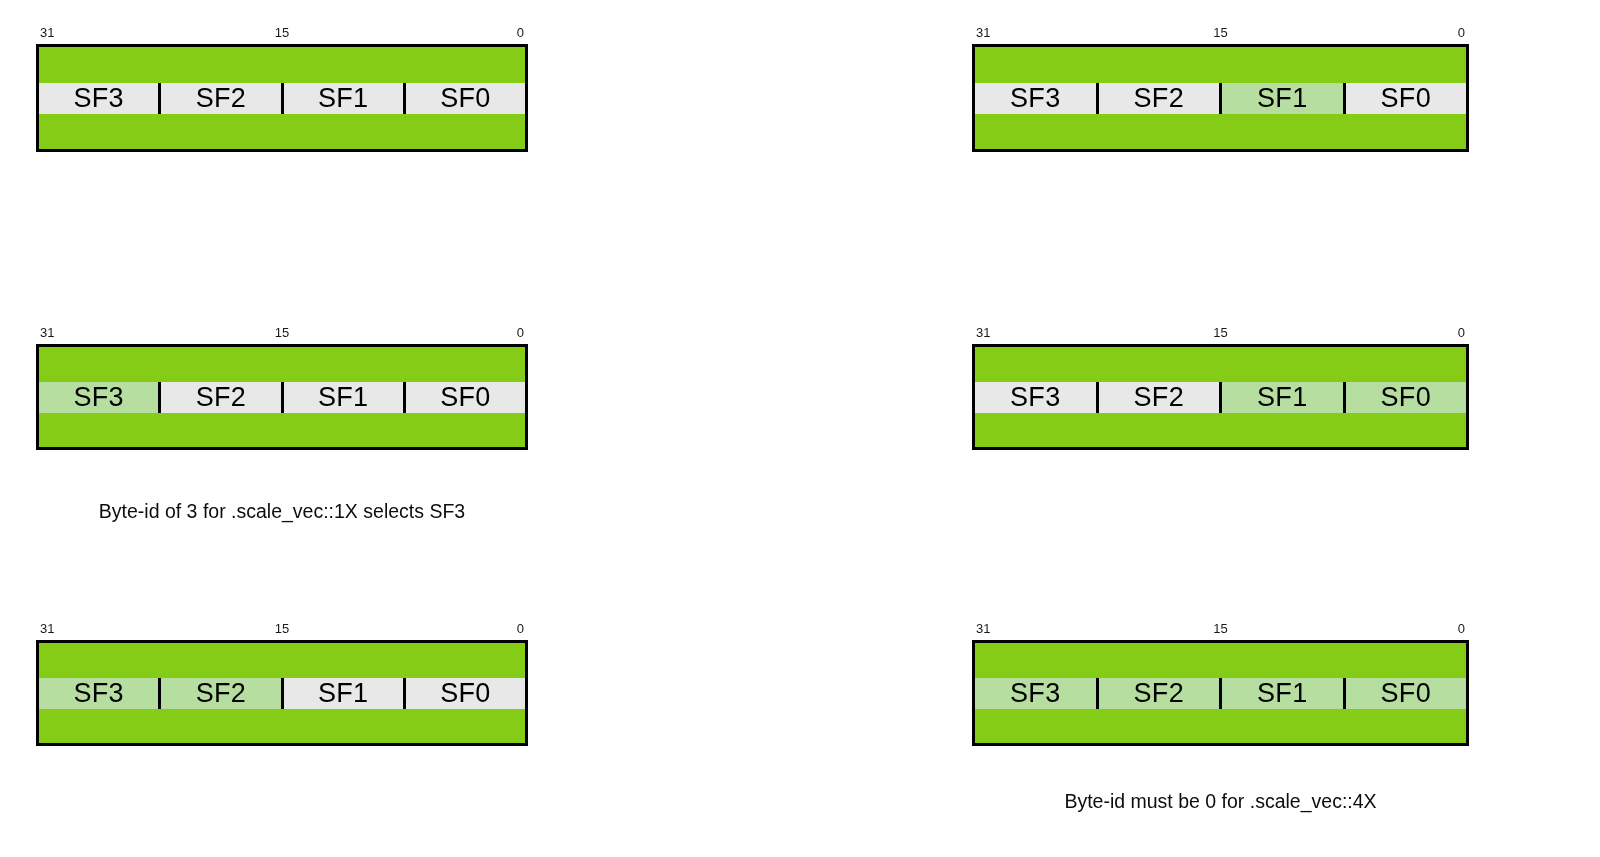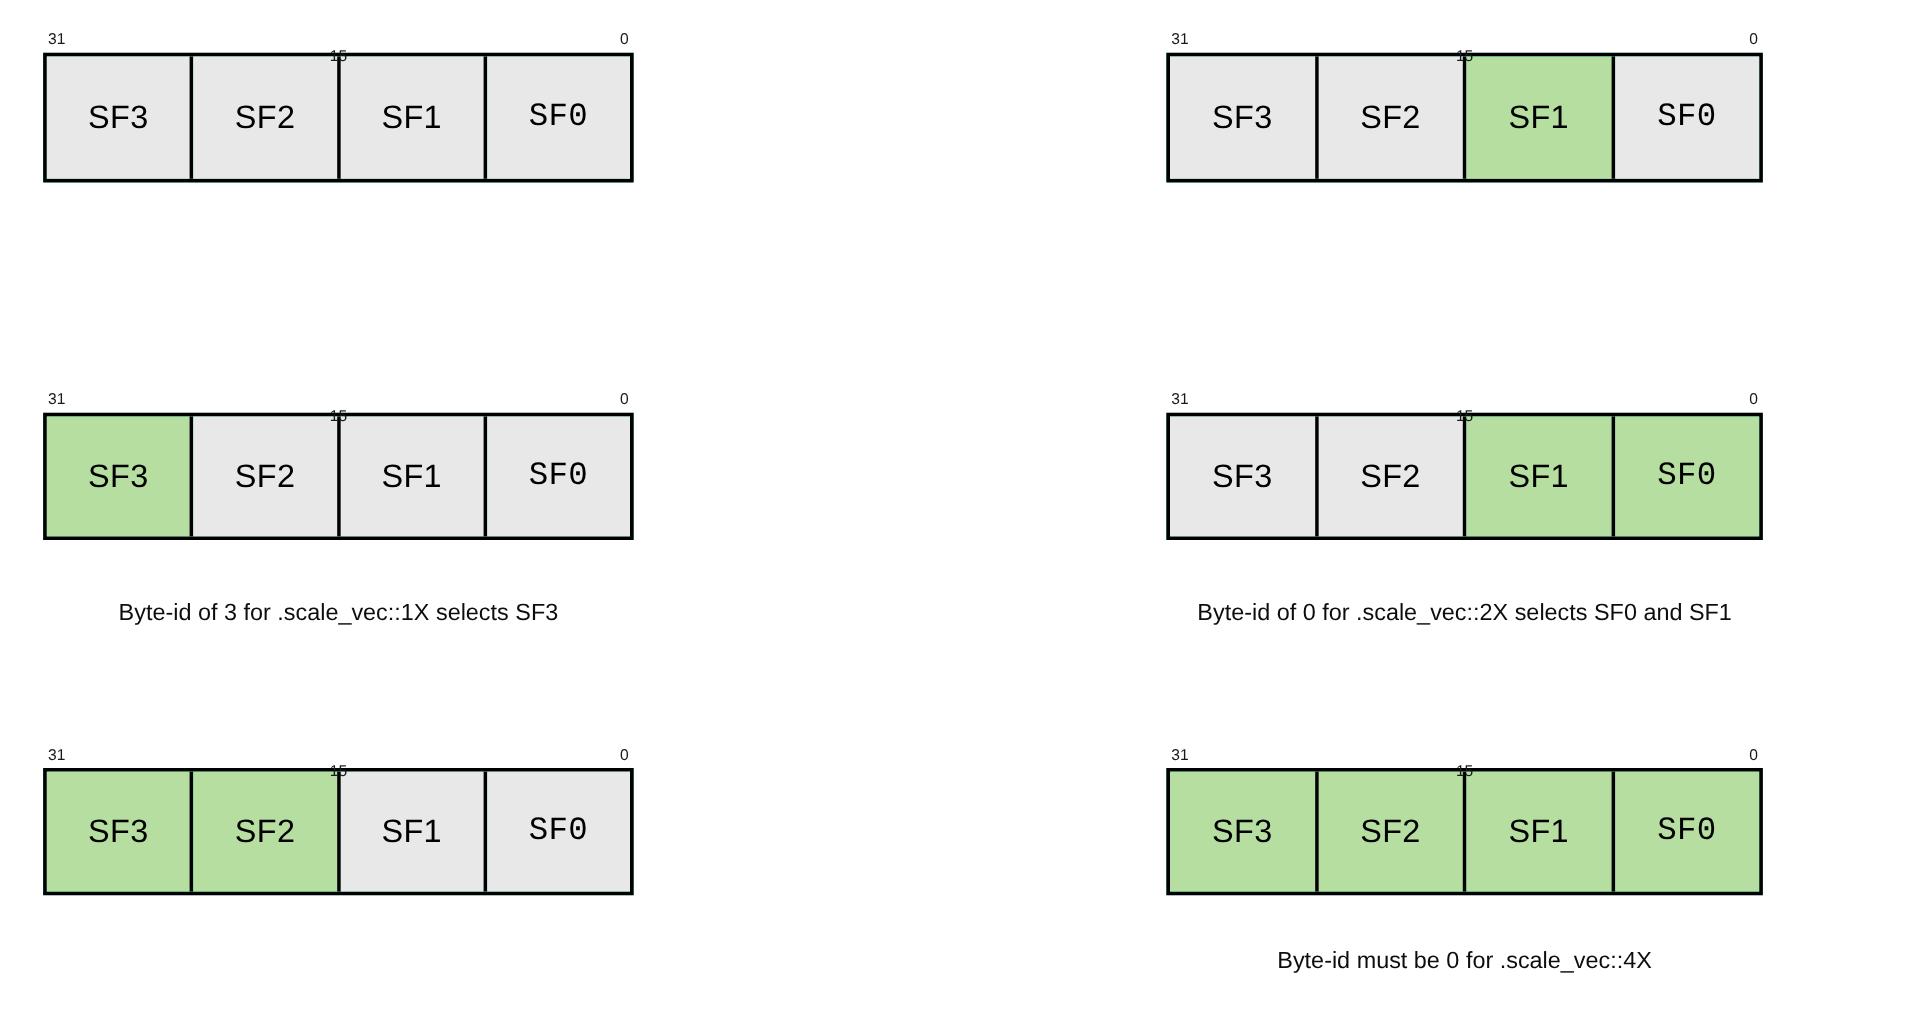--- a/index.html
+++ b/index.html
@@ -52,48 +52,49 @@
     line-height: 22px;
     color: #1a1a1a;
     font-family: "Liberation Sans", sans-serif;
   }
   .bit-labels .bit {
     position: absolute;
     top: 0;
     white-space: nowrap;
   }
   .bit-msb { left: 4px; }
-  .bit-mid { left: 50%; transform: translateX(-50%); margin-top: 14px; }
+  .bit-mid { left: 50%; transform: translateX(-50%); }
   .bit-lsb { right: 4px; }
 
   
   .register {
     display: flex;
     width: 100%;
     height: 108px;
     border: 3px solid #000000;
     box-sizing: border-box;
-    background: #14b8a6;
+    background: #84cc16;
+    align-items: center;
   }
   .panel.row-2 .register,
   .panel.row-3 .register { height: 106px; }
 
   .field {
     flex: 1 1 0;
     border-right: 3px solid #000000;
     box-sizing: border-box;
     display: flex;
     align-items: center;
     justify-content: center;
     font-size: 27px;
     font-family: "Liberation Sans", sans-serif;
     color: #000000;
     letter-spacing: 0.3px;
   }
-  .field:last-child { border-right: none; font-family: Liberation Mono, monospace; }
+  .field:last-child { border-right: none; }
   .field.off { background: #e8e8e8; }
   .field.on  { background: #b5dea0; }
 
   
   .caption {
     position: absolute;
     left: 0;
     width: 100%;
     text-align: center;
     font-size: 19.5px;
@@ -169,21 +170,20 @@
         <span class="bit bit-msb">31</span>
         <span class="bit bit-mid">15</span>
         <span class="bit bit-lsb">0</span>
       </div>
       <div class="register">
         <div class="field off">SF3</div>
         <div class="field off">SF2</div>
         <div class="field on">SF1</div>
         <div class="field on">SF0</div>
       </div>
-      <div class="caption">Byte-id of 0 for .scale_vec::2X selects SF0 and SF1</div>
     </div>
   </div>
 
   <div class="panel left row-3">
     <div class="panel-inner">
       <div class="bit-labels">
         <span class="bit bit-msb">31</span>
         <span class="bit bit-mid">15</span>
         <span class="bit bit-lsb">0</span>
       </div>

